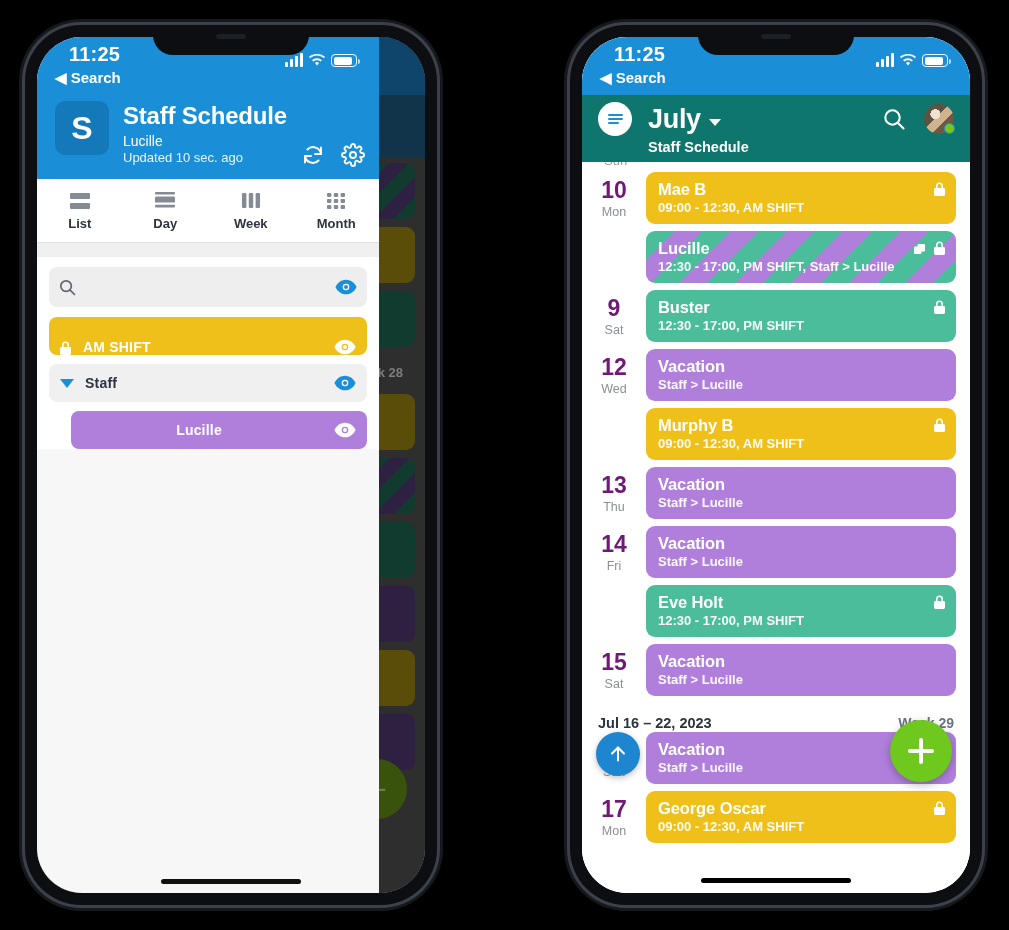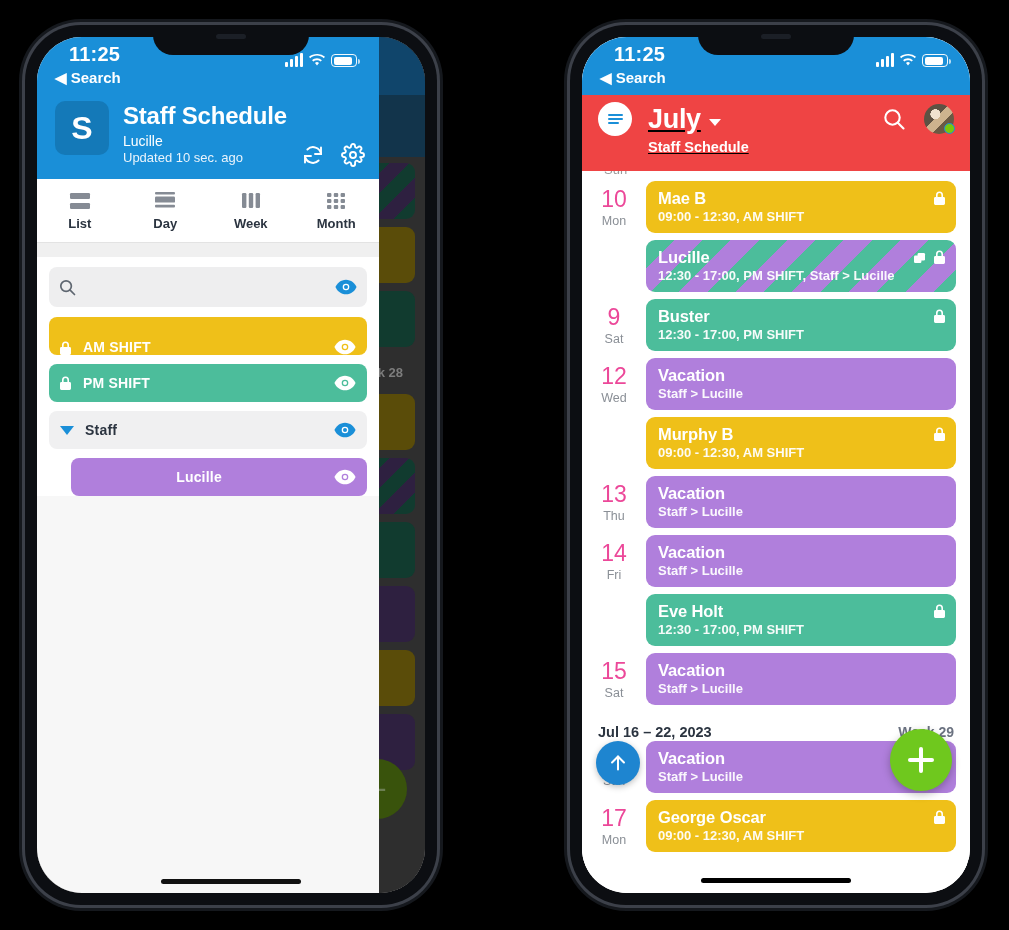--- a/index.html
+++ b/index.html
@@ -168,21 +168,21 @@
   .frow.child .flabel { text-align:center; margin-right:18px; }
   .caret { width:0;height:0;border-left:7px solid transparent;border-right:7px solid transparent;border-top:9px solid #1a8fd8; margin-right:11px; }
 
   .home-ind {
     position:absolute; left:50%; bottom:9px; transform:translateX(-50%);
     width:140px; height:5px; border-radius:3px; background:#111; z-index:50;
   }
 
   
   .right-root { position:relative; width:388px; height:856px; background:#fff; }
-  .r-head { background:#ef4444; padding:2px 0 16px 0; position:relative;text-decoration:underline; }
+  .r-head { background:#0f766e; padding:2px 0 7px 0; position:relative; }
   .r-head-row { display:flex; align-items:center; padding:0 16px; height:44px; }
   .burger {
     width:34px; height:34px; border-radius:50%; background:#fff;
     display:flex; align-items:center; justify-content:center; flex:0 0 auto;
   }
   .burger span { display:block; width:15px; height:2px; background:#1a8fd8; border-radius:1px; margin:1.6px 0; }
   .burger span:nth-child(1){ width:15px; }
   .burger span:nth-child(2){ width:15px; }
   .burger span:nth-child(3){ width:11px; }
   .r-month {
@@ -212,21 +212,21 @@
   .cut-day {
     position:relative; padding-left:22px; height:10px; color:#9a9a9a; font-size:13px;
     overflow:hidden;
   }
   .cut-day span { position:relative; top:-9px; }
 
   .srow { display:flex; align-items:flex-start; padding:0 14px 0 0; }
   .sdate {
     width:64px; flex:0 0 auto; text-align:center; padding-top:7px;
   }
-  .sdate .dnum { font-size:23px; font-weight:normal; color:#ec4899; line-height:1.0; }
+  .sdate .dnum { font-size:23px; font-weight:bold; color:#701a75; line-height:1.0; }
   .sdate .ddow { font-size:12.5px; color:#8a8f96; margin-top:3px; }
   .sevents { flex:1; min-width:0; }
 
   .ev {
     border-radius:9px; padding:8px 12px 9px 12px; margin-bottom:7px; position:relative; color:#fff;
   }
   .ev .ev-t { font-size:16.5px; font-weight:bold; letter-spacing:-.1px; }
   .ev .ev-s { font-size:13px; margin-top:1px; color:#ffffff; opacity:.95; font-weight:600; }
   .ev .ev-icons { position:absolute; right:11px; top:10px; display:flex; gap:8px; align-items:center; }
   .ev .lk { width:11px; height:14px; }
@@ -435,35 +435,20 @@
               <span class="flabel">AM SHIFT</span>
               <span class="eye">
                 <svg viewBox="0 0 24 16">
                     <path d="M12 0C6.5 0 2 4 .5 8c1.5 4 6 8 11.5 8s10-4 11.5-8C22 4 17.5 0 12 0z" fill="#fff"></path>
                     <circle cx="12" cy="8" r="3.6" fill="#efc019"></circle>
                     <circle cx="12" cy="8" r="2.2" fill="#fff"></circle>
                   </svg>
               </span>
             </div>
 
-            <div class="frow pm">
-              <span class="lock">
-                <svg viewBox="0 0 11 14">
-                    <path d="M2 6V4a3.5 3.5 0 1 1 7 0v2h.6A1.4 1.4 0 0 1 11 7.4v5.2A1.4 1.4 0 0 1 9.6 14H1.4A1.4 1.4 0 0 1 0 12.6V7.4A1.4 1.4 0 0 1 1.4 6H2zm1.6 0h3.8V4a1.9 1.9 0 1 0-3.8 0v2z" fill="#fff"></path>
-                  </svg>
-              </span>
-              <span class="flabel">PM SHIFT</span>
-              <span class="eye">
-                <svg viewBox="0 0 24 16">
-                    <path d="M12 0C6.5 0 2 4 .5 8c1.5 4 6 8 11.5 8s10-4 11.5-8C22 4 17.5 0 12 0z" fill="#fff"></path>
-                    <circle cx="12" cy="8" r="3.6" fill="#4cbd9b"></circle>
-                    <circle cx="12" cy="8" r="2.2" fill="#fff"></circle>
-                  </svg>
-              </span>
-            </div>
 
             <div class="frow group">
               <span class="caret"></span>
               <span class="flabel">Staff</span>
               <span class="eye">
                 <svg viewBox="0 0 24 16">
                     <path d="M12 0C6.5 0 2 4 .5 8c1.5 4 6 8 11.5 8s10-4 11.5-8C22 4 17.5 0 12 0z" fill="#1a8fd8"></path>
                     <circle cx="12" cy="8" r="3.6" fill="#fff"></circle>
                     <circle cx="12" cy="8" r="2.2" fill="#1a8fd8"></circle>
                   </svg>

